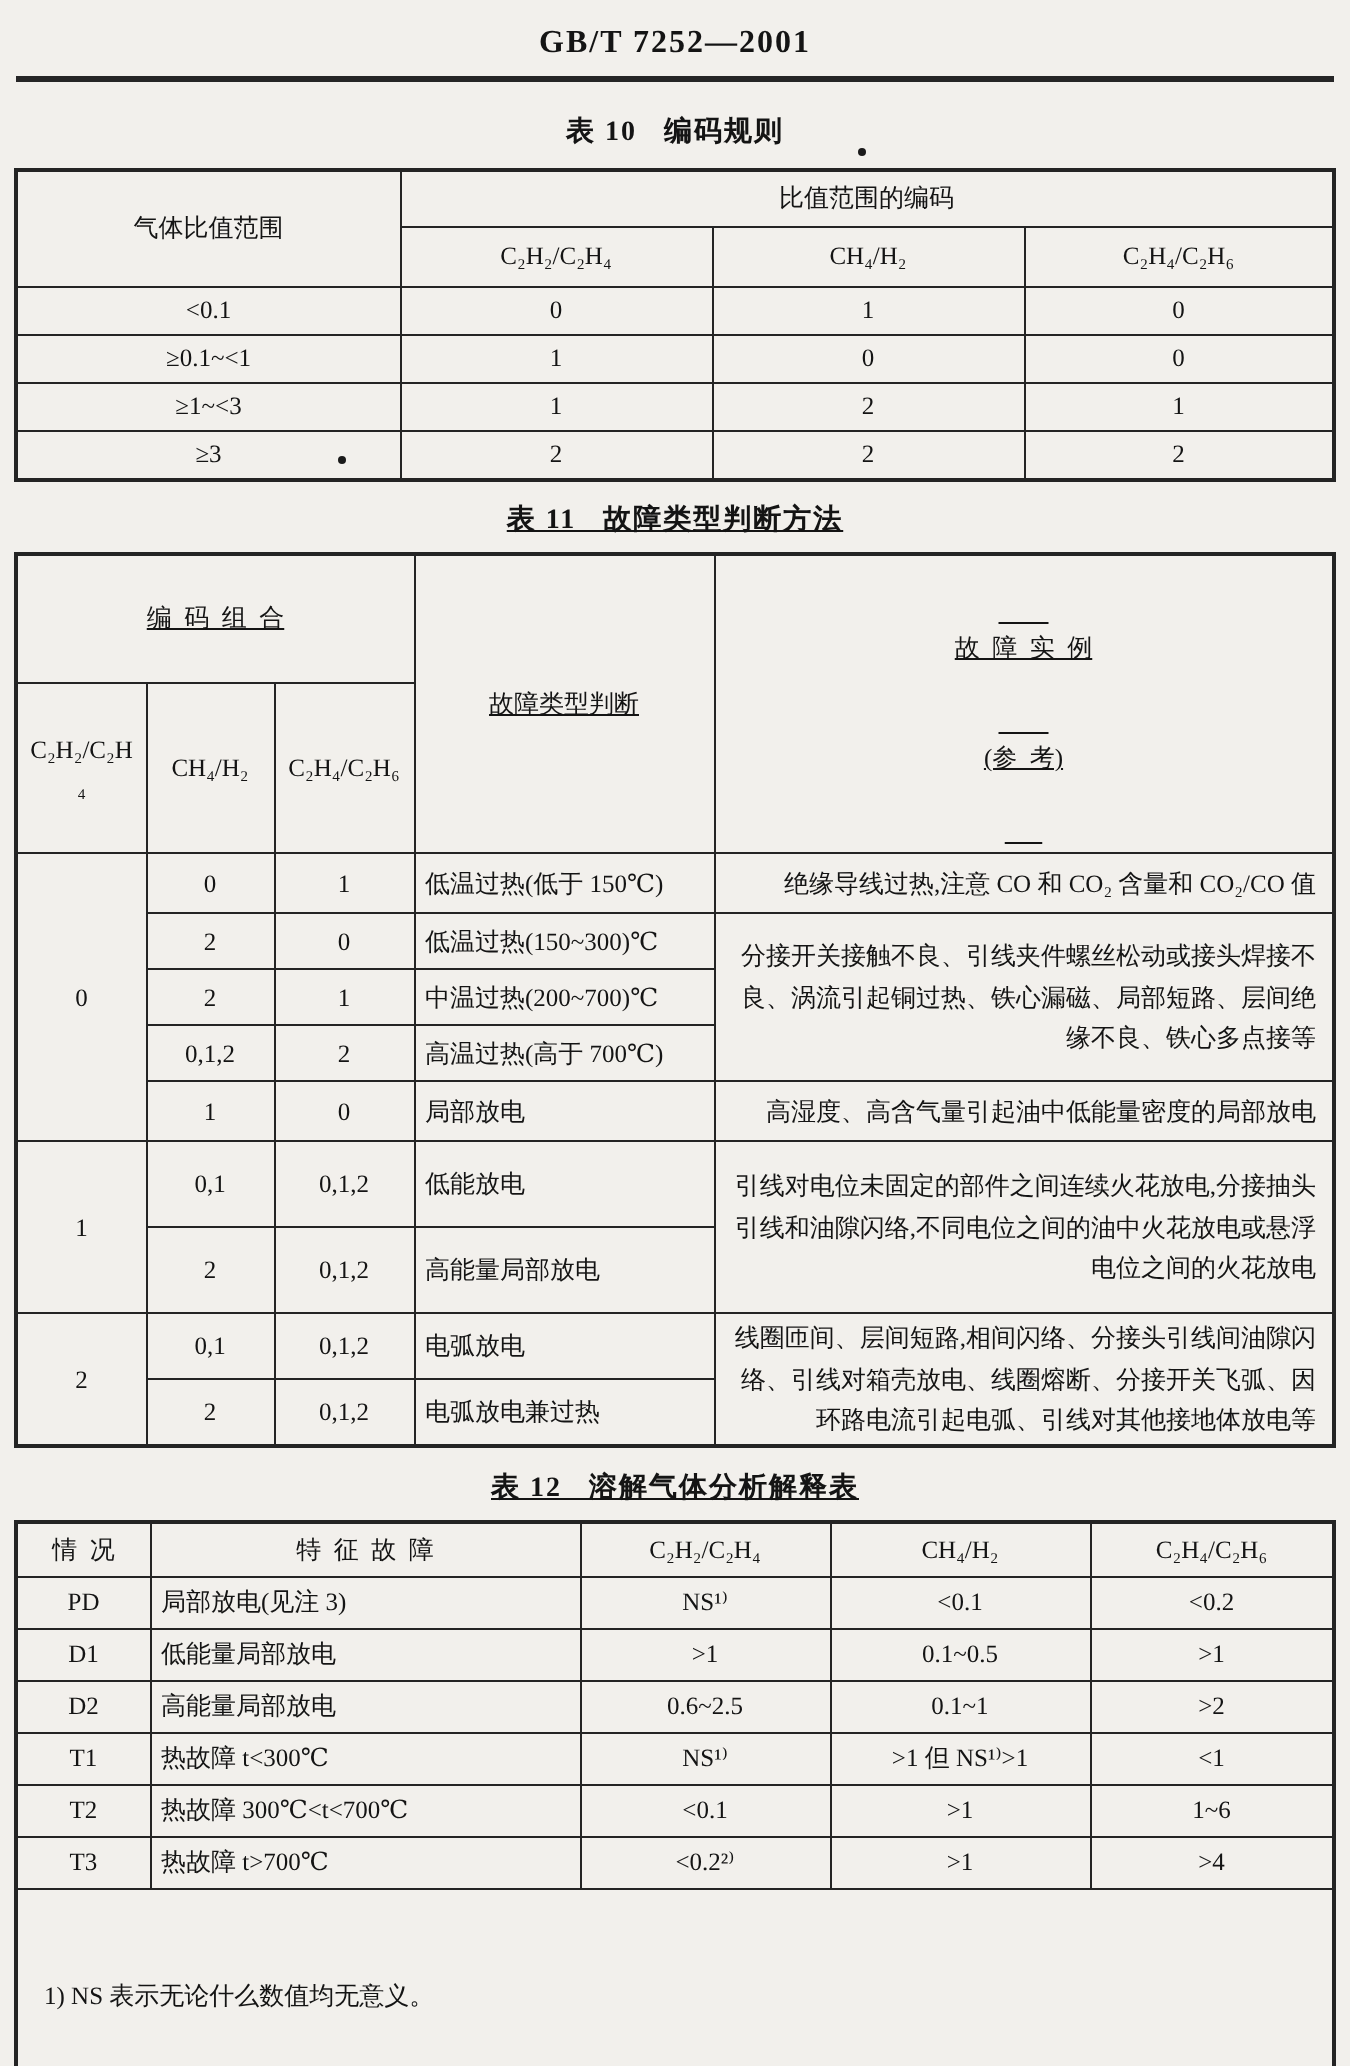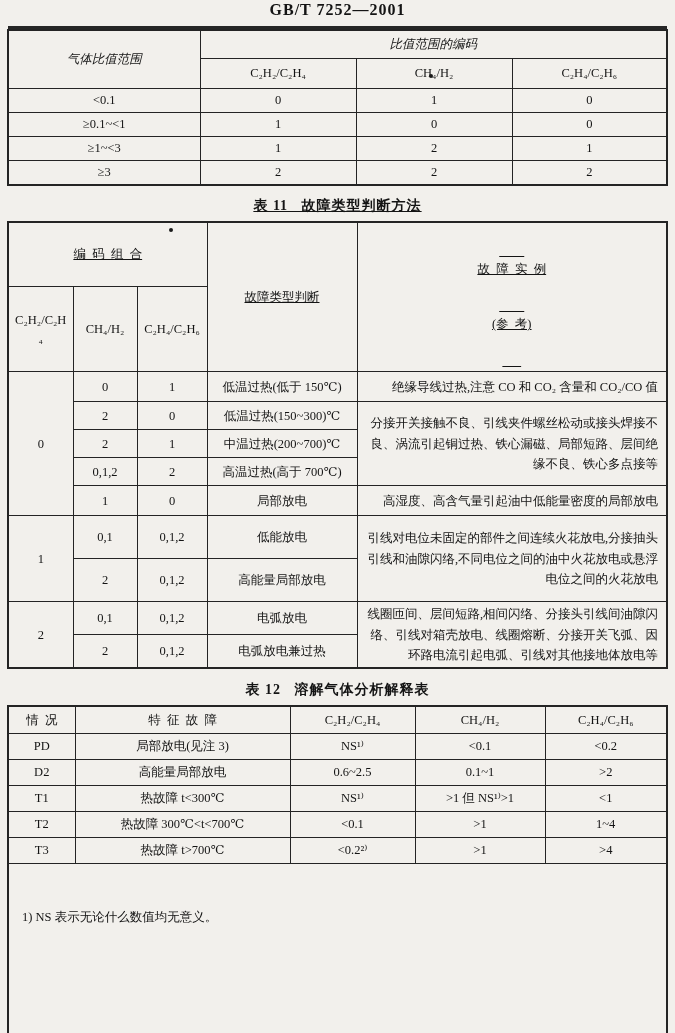--- a/index.html
+++ b/index.html
@@ -4,42 +4,42 @@
 <style>
   html,body{margin:0;padding:0;}
   body{
     width:675px;height:1033px;overflow:hidden;position:relative;
     background:#f2f0ec;color:#141414;
     font-family:"Liberation Serif","DejaVu Serif",serif;
   }
   .page{padding:0 7px;}
   .doc-header{
     text-align:center;font-weight:bold;font-size:16px;line-height:20px;
-    padding-top:0;letter-spacing:1px;white-space:pre;
+    padding-top:12px;letter-spacing:1px;white-space:pre;
   }
   .rule{border-top:3px solid #262626;margin:6px 1px 0 1px;}
   .tbl-title{
     text-align:center;font-weight:bold;font-size:14px;line-height:18px;
     white-space:pre;letter-spacing:1px;
   }
   .t10-title{margin:17px 0 8px 0;}
   .t11-title{margin:11px 0 6px 0;text-decoration:underline;}
-  .t12-title{margin:12px 0 6px 0;}
+  .t12-title{margin:12px 0 6px 0;text-decoration:underline;}
   table{
     border-collapse:collapse;table-layout:fixed;width:659px;margin:0 auto;
     border:2px solid #242424;
   }
   td{
     border:1px solid #242424;text-align:center;vertical-align:middle;
     font-size:12.5px;line-height:1.45;padding:1px 5px;
     white-space:pre-wrap;word-break:break-all;overflow:hidden;
   }
-  td.left{text-align:center;}
+  td.left{text-align:left;}
   td.ex{text-align:right;padding:2px 8px;line-height:1.62;}
-  tr.h27 td{height:25px;font-style:italic;}
+  tr.h27 td{height:25px;}
   tr.h29 td{height:27px;}
   tr.h23 td{height:21px;}
   tr.h28 td{height:26px;text-decoration:underline;}
   tr.h24 td{height:22px;}
   tr.hr27 td{height:25px;}
   tr.h42 td{height:40px;}
   tr.h30 td{height:28px;}
   tr.h26 td{height:24px;}
   tr.h24b td{height:23px;}
   .hdr2 div{line-height:1.5;}
@@ -52,20 +52,21 @@
   }
 </style>
 </head>
 <body>
 
 <div class="page">
 
   <div class="doc-header">GB/T 7252—2001</div>
   <div class="rule"></div>
 
+  <div class="tbl-title t10-title">表 10   编码规则</div>
   <table>
     <colgroup>
         <col style="width:192px">
         <col style="width:156px">
         <col style="width:156px">
         <col style="width:155px">
       </colgroup>
     <tbody>
         <tr class="h27">
       <td rowspan="2">气体比值范围</td>
@@ -200,39 +201,46 @@
       <td>C₂H₄/C₂H₆</td>
     </tr>
     <tr class="h24b">
       <td>PD</td>
       <td class="left">局部放电(见注 3)</td>
       <td>NS¹⁾</td>
       <td>&lt;0.1</td>
       <td>&lt;0.2</td>
     </tr>
     <tr class="h24b">
+      <td>D1</td>
+      <td class="left">低能量局部放电</td>
+      <td>&gt;1</td>
+      <td>0.1~0.5</td>
+      <td>&gt;1</td>
+    </tr>
+    <tr class="h24b">
       <td>D2</td>
       <td class="left">高能量局部放电</td>
       <td>0.6~2.5</td>
       <td>0.1~1</td>
       <td>&gt;2</td>
     </tr>
     <tr class="h24b">
       <td>T1</td>
       <td class="left">热故障 t&lt;300℃</td>
       <td>NS¹⁾</td>
       <td>&gt;1 但 NS¹⁾&gt;1</td>
       <td>&lt;1</td>
     </tr>
     <tr class="h24b">
       <td>T2</td>
       <td class="left">热故障 300℃&lt;t&lt;700℃</td>
       <td>&lt;0.1</td>
       <td>&gt;1</td>
-      <td>1~4</td>
+      <td>1~6</td>
     </tr>
     <tr class="h24b">
       <td>T3</td>
       <td class="left">热故障 t&gt;700℃</td>
       <td>&lt;0.2²⁾</td>
       <td>&gt;1</td>
       <td>&gt;4</td>
     </tr>
     <tr>
       <td colspan="5" class="notes-cell">

